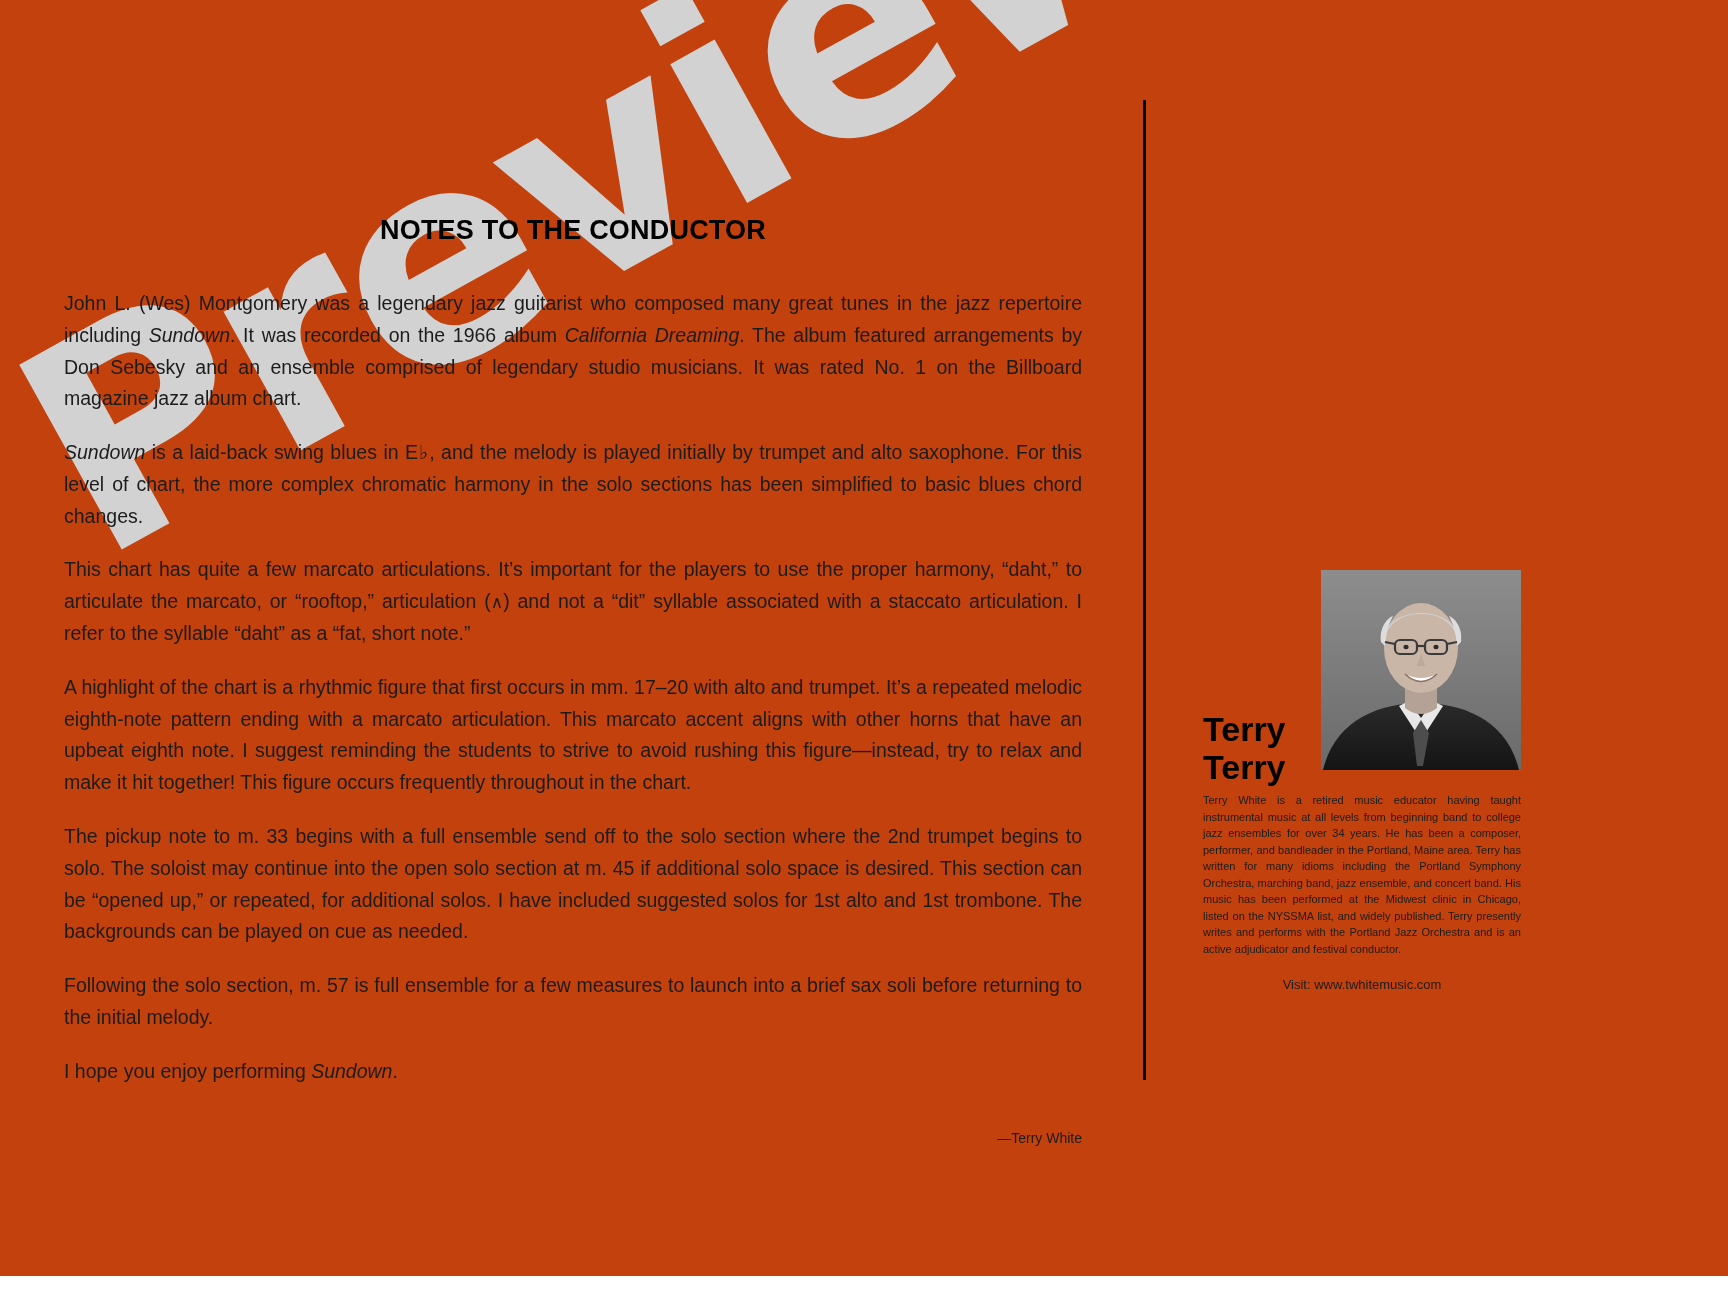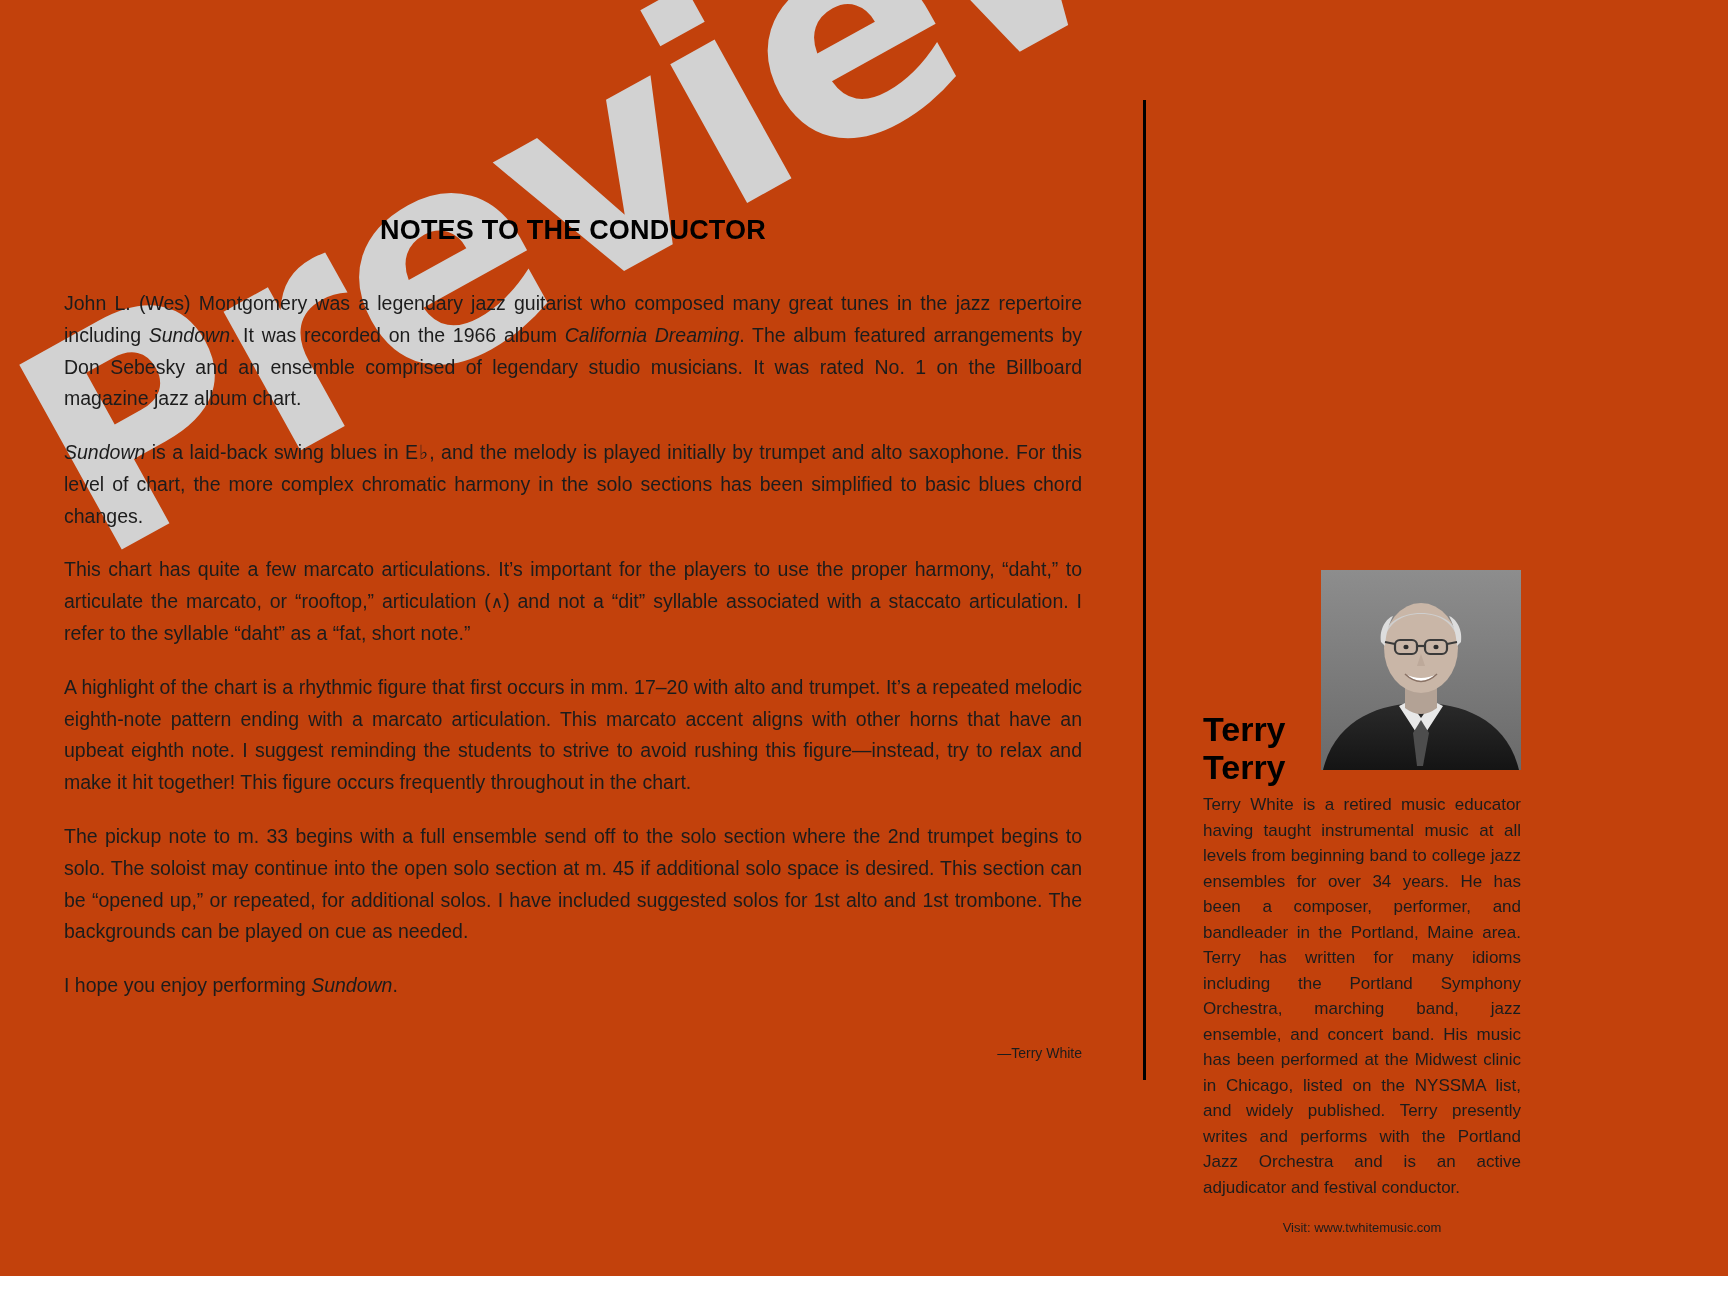--- a/index.html
+++ b/index.html
@@ -116,21 +116,21 @@
     position: absolute;
     left: 0;
     top: 140px;
     font-size: 34px;
     font-weight: bold;
     line-height: 1.12;
     color: #000;
   }
   .bio-text {
     margin-top: 22px;
-    font-size: 17px;
+    font-size: 11px;
     line-height: 1.5;
     text-align: justify;
     color: #1c1c1c;
   }
   .bio-visit {
     margin-top: 18px;
     font-size: 13px;
     line-height: 1.5;
     text-align: center;
     color: #1c1c1c;
@@ -144,20 +144,21 @@
   <div class="divider"></div>
 
   <div class="main-col">
     <h1 class="doc-title">NOTES TO THE CONDUCTOR</h1>
     <div id="paragraphs">
         <div class="para"><span>John L. (Wes) Montgomery was a legendary jazz guitarist who composed many great tunes in the jazz repertoire including </span><em>Sundown</em><span>. It was recorded on the 1966 album </span><em>California Dreaming</em><span>. The album featured arrangements by Don Sebesky and an ensemble comprised of legendary studio musicians. It was rated No. 1 on the Billboard magazine jazz album chart.</span></div>
         <div class="para"><em>Sundown</em><span> is a laid-back swing blues in E♭, and the melody is played initially by trumpet and alto saxophone. For this level of chart, the more complex chromatic harmony in the solo sections has been simplified to basic blues chord changes.</span></div>
         <div class="para"><span>This chart has quite a few marcato articulations. It’s important for the players to use the proper harmony, “daht,” to articulate the marcato, or “rooftop,” articulation (</span><span class="marcato">∧</span><span>) and not a “dit” syllable associated with a staccato articulation. I refer to the syllable “daht” as a “fat, short note.”</span></div>
         <div class="para"><span>A highlight of the chart is a rhythmic figure that first occurs in mm. 17–20 with alto and trumpet. It’s a repeated melodic eighth-note pattern ending with a marcato articulation. This marcato accent aligns with other horns that have an upbeat eighth note. I suggest reminding the students to strive to avoid rushing this figure—instead, try to relax and make it hit together! This figure occurs frequently throughout in the chart.</span></div>
         <div class="para"><span>The pickup note to m. 33 begins with a full ensemble send off to the solo section where the 2nd trumpet begins to solo. The soloist may continue into the open solo section at m. 45 if additional solo space is desired. This section can be “opened up,” or repeated, for additional solos. I have included suggested solos for 1st alto and 1st trombone. The backgrounds can be played on cue as needed.</span></div>
+        <div class="para"><span>Following the solo section, m. 57 is full ensemble for a few measures to launch into a brief sax soli before returning to the initial melody.</span></div>
         <div class="para"><span>I hope you enjoy performing </span><em>Sundown</em><span>.</span></div>
       </div>
     <div class="signature">—Terry White</div>
   </div>
 
   <div class="bio-col">
     <div class="bio-head">
       <div class="bio-photo">
         <svg width="200" height="200" viewBox="0 0 200 200" aria-hidden="true">
           <defs>

